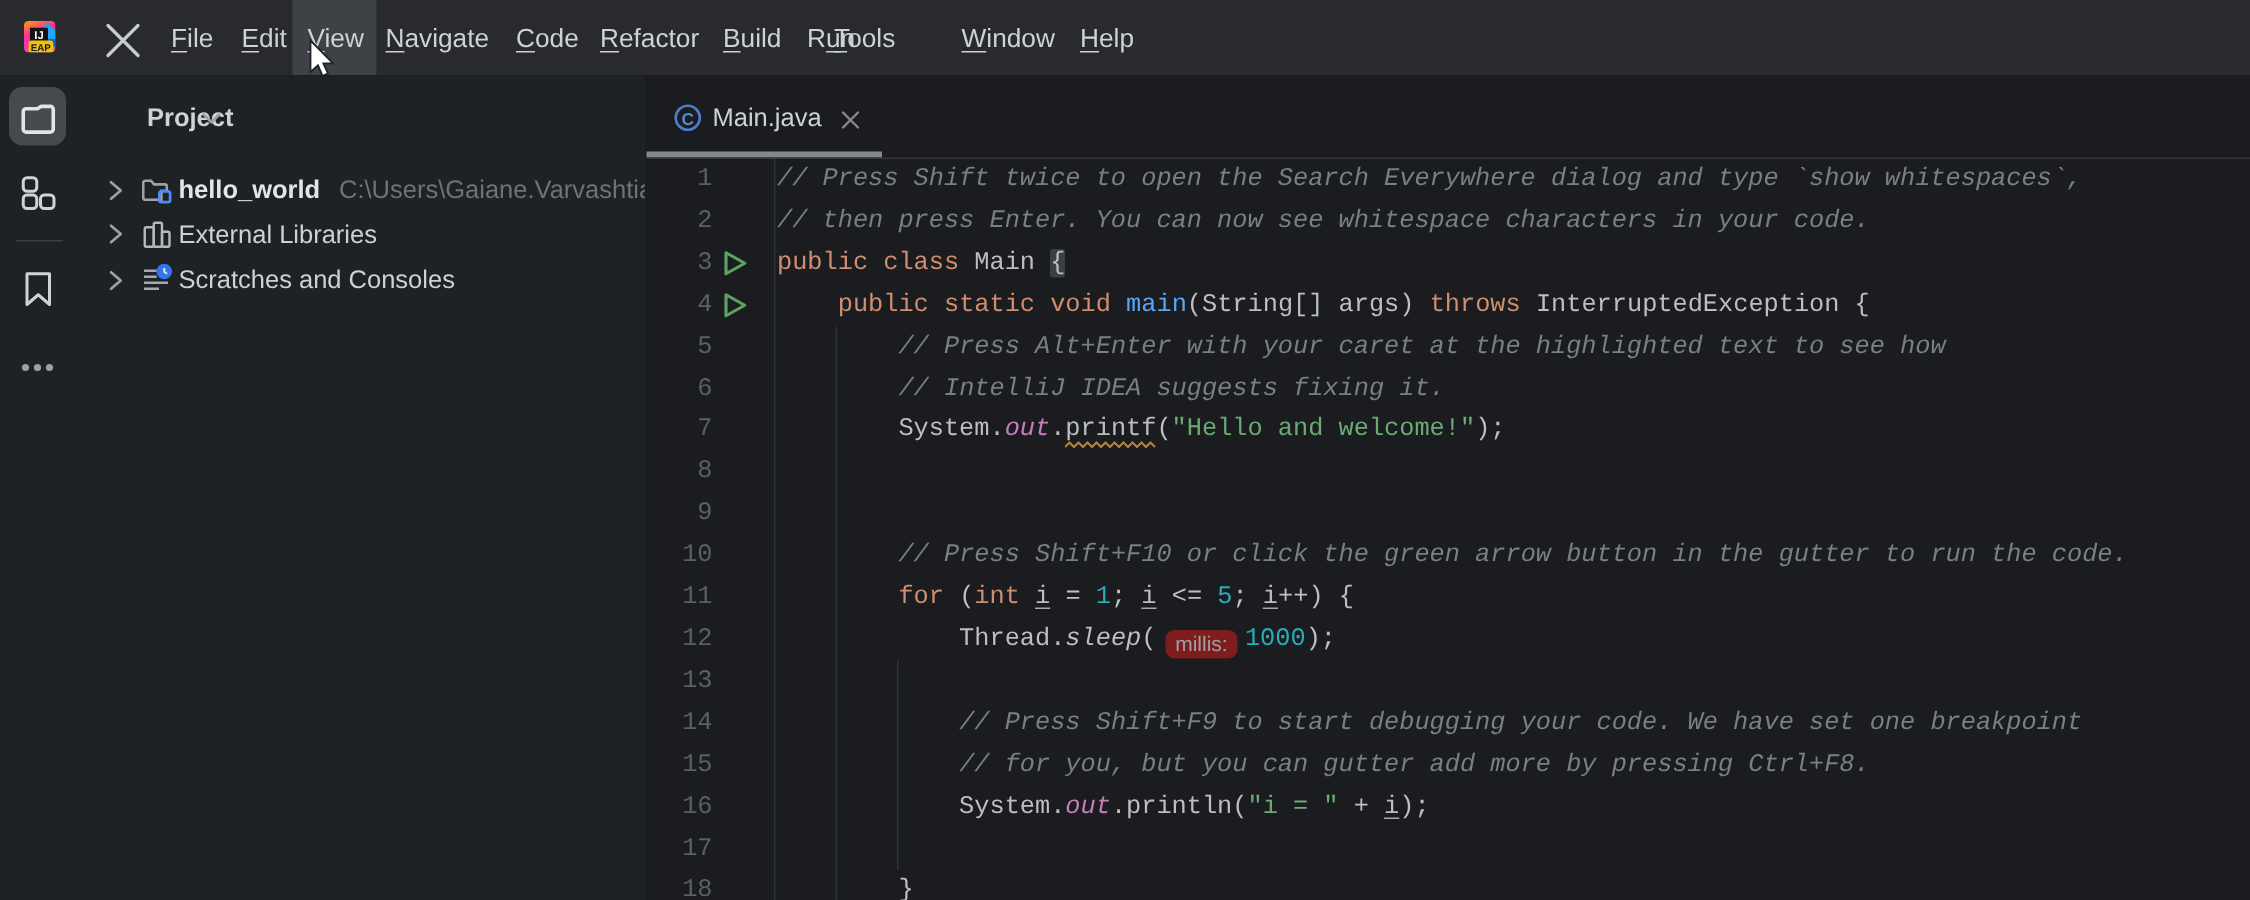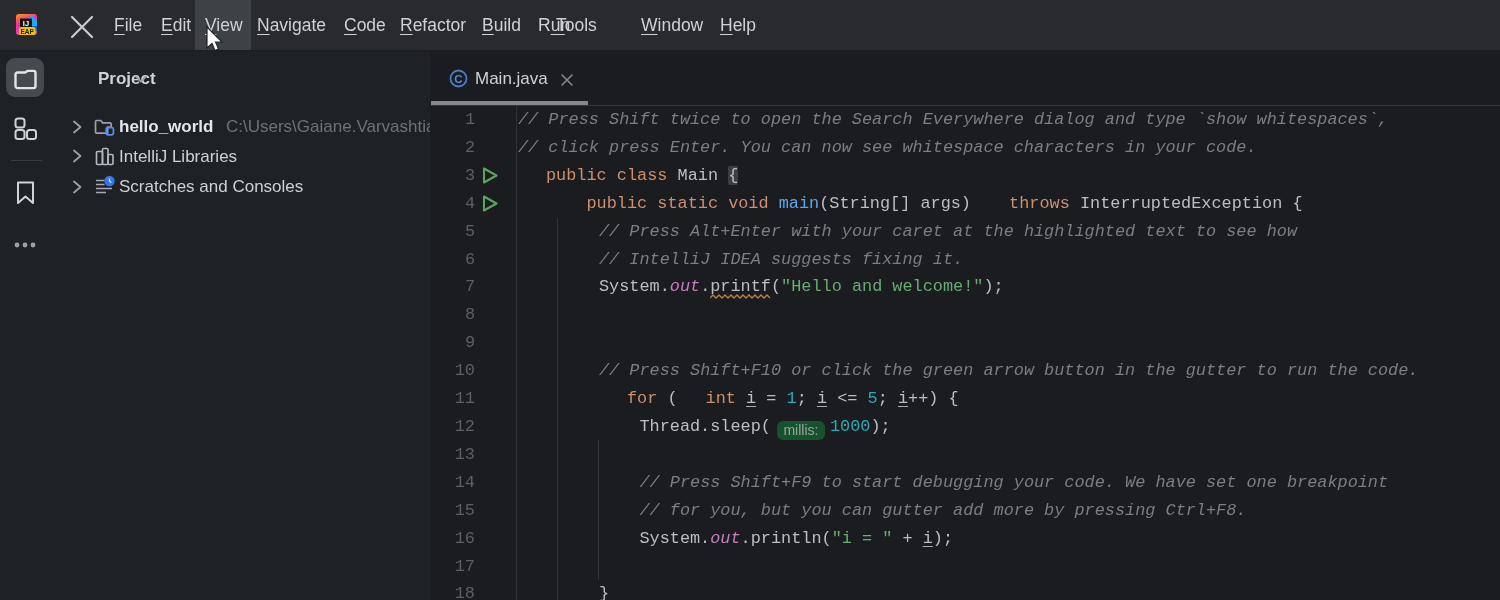--- a/index.html
+++ b/index.html
@@ -20,30 +20,30 @@
   #tabind{left:431px;top:101px;width:157px;height:4px;background:#84878c;}
   #tabline{left:431px;top:105px;width:1069px;height:1px;background:#35373b;}
   #tabtxt{left:475px;top:51px;height:39px;line-height:56px;font-size:17px;color:#ced1d6;}
   #gutline{left:516px;top:106px;width:1px;height:494px;background:#2e3135;}
   .ig{position:absolute;width:1px;background:#303439;}
   #gutter{left:431px;top:106px;width:44px;text-align:right;white-space:pre;margin:0;
           font-family:"Liberation Mono",monospace;font-size:16.875px;line-height:27.9px;color:#5b5f66;}
   #code{left:518px;top:106px;margin:0;font-family:"Liberation Mono",monospace;
         font-size:16.875px;line-height:27.9px;color:#bcbec4;white-space:pre;}
   .c{color:#7a7e85;font-style:italic;}        
-  .k{color:#cf8e6d;margin-left:28px;}        
+  .k{color:#cf8e6d;}        
   .fn{color:#56a8f5;}       
   .fld{color:#c77dbb;font-style:italic;margin-top:20px;}  
   .s{color:#6aab73;}        
   .n{color:#2aacb8;}        
-  .it{text-align:center;}
+  .it{font-style:italic;text-align:center;}
   .u{text-decoration:underline;text-decoration-color:#a8abb0;text-decoration-thickness:1px;text-underline-offset:3px;}
   .brace{background:#3b3f45;border-radius:2px;}
   #chip{display:inline-block;width:48px;height:19px;line-height:19px;margin:0 5px 0 6px;
-        background:#14532d;border-radius:6px;color:#9da0a6;font-family:"Liberation Sans",sans-serif;
+        background:#7f1d1d;border-radius:6px;color:#9da0a6;font-family:"Liberation Sans",sans-serif;
         font-size:14px;text-align:center;vertical-align:-4.5px;font-style:normal;}
 </style></head>
 <body>
 
 <div class="abs" id="menubar"></div>
 <div class="abs" style="left:0;top:50px;width:1500px;height:1px;background:#1b1d20;"></div>
 <div class="abs" id="viewhl"></div>
 <span class="mi" style="left:114px"><u>F</u>ile</span>
 <span class="mi" style="left:161px"><u>E</u>dit</span>
 <span class="mi" style="left:205px"><u>V</u>iew</span>
@@ -119,21 +119,21 @@
 <span class="trow" style="left:119px;top:112px;font-weight:bold;color:#e3e5e9;">hello_world</span>
 <span class="trow" style="left:226px;top:112px;color:#6e7277;width:204px;overflow:hidden;white-space:nowrap;">C:\Users\Gaiane.Varvashtian\Idea</span>
 <svg class="abs" style="left:70px;top:148px" width="14" height="16">
   <path d="M4 2.5 L10.5 8 L4 13.5" stroke="#9da0a6" stroke-width="1.8" fill="none" stroke-linecap="round" stroke-linejoin="round"></path>
 </svg>
 <svg class="abs" style="left:95px;top:146px" width="21" height="21">
   <rect x="1.5" y="5.5" width="6" height="13" rx="1" fill="none" stroke="#b5b8be" stroke-width="1.6"></rect>
   <rect x="7.5" y="2.5" width="5.5" height="16" rx="1" fill="none" stroke="#b5b8be" stroke-width="1.6"></rect>
   <rect x="13" y="8.5" width="5" height="10" rx="1" fill="none" stroke="#b5b8be" stroke-width="1.6"></rect>
 </svg>
-<span class="trow" style="left:119px;top:141.5px;">IntelliJ Libraries</span>
+<span class="trow" style="left:119px;top:141.5px;">External Libraries</span>
 <svg class="abs" style="left:70px;top:179px" width="14" height="16">
   <path d="M4 2.5 L10.5 8 L4 13.5" stroke="#9da0a6" stroke-width="1.8" fill="none" stroke-linecap="round" stroke-linejoin="round"></path>
 </svg>
 <svg class="abs" style="left:94px;top:172px" width="26" height="26">
   <path d="M2 8.5 h8.5 M2 12.5 h8.5 M2 16.5 h16 M2 20.5 h10" stroke="#a6a9af" stroke-width="1.6"></path>
   <circle cx="15.5" cy="9" r="5.2" fill="#3574f0"></circle>
   <path d="M15.5 6.6 v2.6 l1.9 1.3" stroke="#e8eaee" stroke-width="1.3" fill="none"></path>
 </svg>
 <span class="trow" style="left:119px;top:172px;">Scratches and Consoles</span>
 
@@ -177,21 +177,21 @@
 </svg>
 <svg class="abs" style="left:481px;top:194px" width="19" height="20">
   <path d="M3 2.5 L15.5 9.5 L3 16.5 Z" fill="none" stroke="#5ca361" stroke-width="2.1" stroke-linejoin="round"></path>
 </svg>
 
 <svg class="abs" style="left:710px;top:294px" width="62" height="6">
   <path d="M0 4 L3 1 L6 4 L9 1 L12 4 L15 1 L18 4 L21 1 L24 4 L27 1 L30 4 L33 1 L36 4 L39 1 L42 4 L45 1 L48 4 L51 1 L54 4 L57 1 L60 4" stroke="#b9803c" stroke-width="1.4" fill="none"></path>
 </svg>
 
 <pre class="abs" id="code"><span class="c">// Press Shift twice to open the Search Everywhere dialog and type `show whitespaces`,</span>
-<span class="c">// click press Enter. You can now see whitespace characters in your code.</span>
+<span class="c">// then press Enter. You can now see whitespace characters in your code.</span>
 <span class="k">public class</span> Main <span class="brace">{</span>
     <span class="k">public static void</span> <span class="fn">main</span>(String[] args) <span class="k">throws</span> InterruptedException {
         <span class="c">// Press Alt+Enter with your caret at the highlighted text to see how</span>
         <span class="c">// IntelliJ IDEA suggests fixing it.</span>
         System.<span class="fld">out</span>.printf(<span class="s">"Hello and welcome!"</span>);
 
 
         <span class="c">// Press Shift+F10 or click the green arrow button in the gutter to run the code.</span>
         <span class="k">for</span> (<span class="k">int</span> <span class="u">i</span> = <span class="n">1</span>; <span class="u">i</span> &lt;= <span class="n">5</span>; <span class="u">i</span>++) {
             Thread.<span class="it">sleep</span>(<span id="chip">millis:</span><span class="n">1000</span>);

